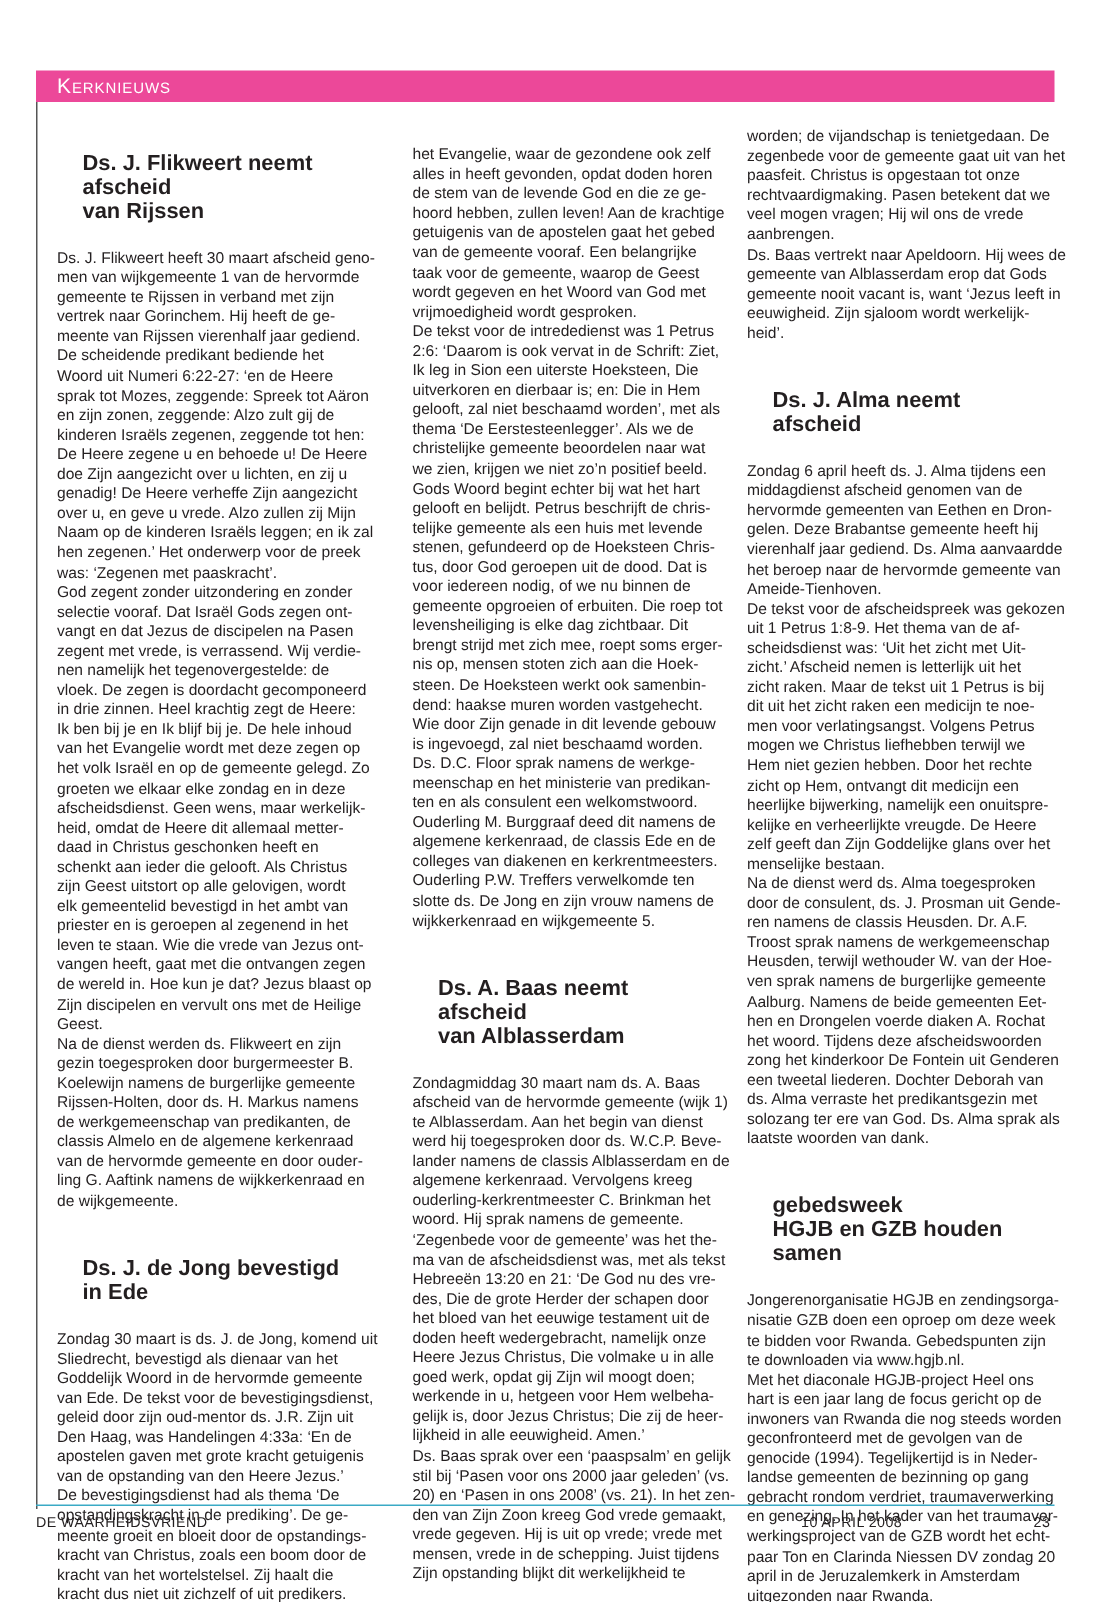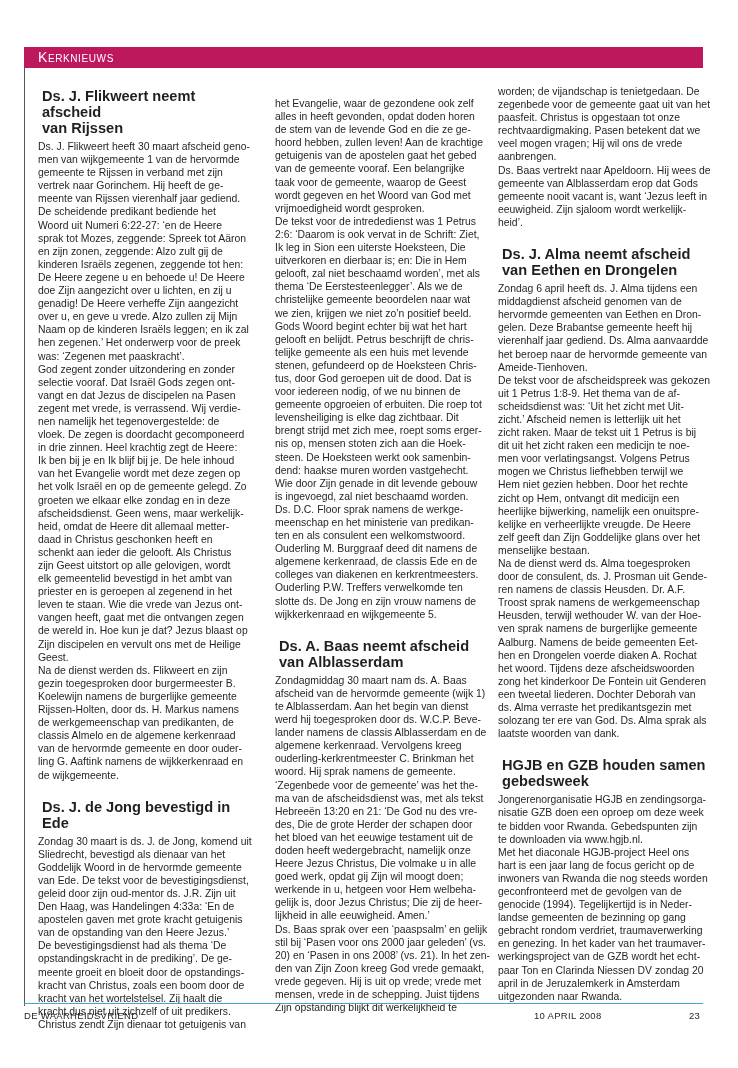--- a/index.html
+++ b/index.html
@@ -1,28 +1,28 @@
 <!DOCTYPE html>
 <html><head>
   <meta charset="utf-8">
   <style>
     html, body { margin: 0; padding: 0; background: #ffffff; }
     body { width: 738px; height: 1068px; position: relative; overflow: hidden;
       font-family: "Liberation Sans", "DejaVu Sans", sans-serif; color: #231f20; }
     .section-bar { position: absolute; left: 24px; top: 47px; width: 679px; height: 21px;
-      background: #be185d; }
+      background: #ec4899; }
     .section-title { position: absolute; left: 14px; top: 2px; color: #ffffff;
       font-size: 14px; letter-spacing: 0.6px; font-variant: small-caps; }
     .left-rule { position: absolute; left: 24px; top: 68px; width: 1px; height: 938px; background: #555; }
     .col { position: absolute; top: 84px; font-size: 10.4px; line-height: 13.1px; }
     .col1 { left: 38px; width: 218px; }
     .col2 { left: 275px; width: 213px; top: 97px; }
     .col3 { left: 498px; width: 215px; top: 85px; }
     .col p { margin: 0; white-space: nowrap; }
-    .col h2 { margin: 4px; font-size: 14.6px; line-height: 16px; font-weight: bold; color: #231f20; }
+    .col h2 { margin: 17px; font-size: 14.6px; line-height: 16px; font-weight: bold; color: #231f20; }
     .col .spacer { height: 13px; }
     .footer-rule { position: absolute; left: 24px; top: 1003px; width: 679px; height: 1px; background: #3aaac5; }
     .footer { position: absolute; top: 1010px; font-size: 9.5px; letter-spacing: 0.3px; color: #231f20; }
     .footer-pub { left: 24px; }
     .footer-date { left: 534px; }
     .footer-page { left: 689px; }
   </style>
 </head>
 <body>
 
@@ -196,21 +196,20 @@
       <p>aanbrengen.</p>
       <p>Ds. Baas vertrekt naar Apeldoorn. Hij wees de</p>
       <p>gemeente van Alblasserdam erop dat Gods</p>
       <p>gemeente nooit vacant is, want ‘Jezus leeft in</p>
       <p>eeuwigheid. Zijn sjaloom wordt werkelijk-</p>
       <p>heid’.</p>
     </div>
     <div class="spacer"></div>
     <h2>
       <div>Ds. J. Alma neemt afscheid</div>
-      <div>van Eethen en Drongelen</div>
     </h2>
     <div>
       <p>Zondag 6 april heeft ds. J. Alma tijdens een</p>
       <p>middagdienst afscheid genomen van de</p>
       <p>hervormde gemeenten van Eethen en Dron-</p>
       <p>gelen. Deze Brabantse gemeente heeft hij</p>
       <p>vierenhalf jaar gediend. Ds. Alma aanvaardde</p>
       <p>het beroep naar de hervormde gemeente van</p>
       <p>Ameide-Tienhoven.</p>
       <p>De tekst voor de afscheidspreek was gekozen</p>
@@ -237,22 +236,22 @@
       <p>hen en Drongelen voerde diaken A. Rochat</p>
       <p>het woord. Tijdens deze afscheidswoorden</p>
       <p>zong het kinderkoor De Fontein uit Genderen</p>
       <p>een tweetal liederen. Dochter Deborah van</p>
       <p>ds. Alma verraste het predikantsgezin met</p>
       <p>solozang ter ere van God. Ds. Alma sprak als</p>
       <p>laatste woorden van dank.</p>
     </div>
     <div class="spacer"></div>
     <h2>
+      <div>gebedsweek</div>
       <div>HGJB en GZB houden samen</div>
-      <div>gebedsweek</div>
     </h2>
     <div>
       <p>Jongerenorganisatie HGJB en zendingsorga-</p>
       <p>nisatie GZB doen een oproep om deze week</p>
       <p>te bidden voor Rwanda. Gebedspunten zijn</p>
       <p>te downloaden via www.hgjb.nl.</p>
       <p>Met het diaconale HGJB-project Heel ons</p>
       <p>hart is een jaar lang de focus gericht op de</p>
       <p>inwoners van Rwanda die nog steeds worden</p>
       <p>geconfronteerd met de gevolgen van de</p>

